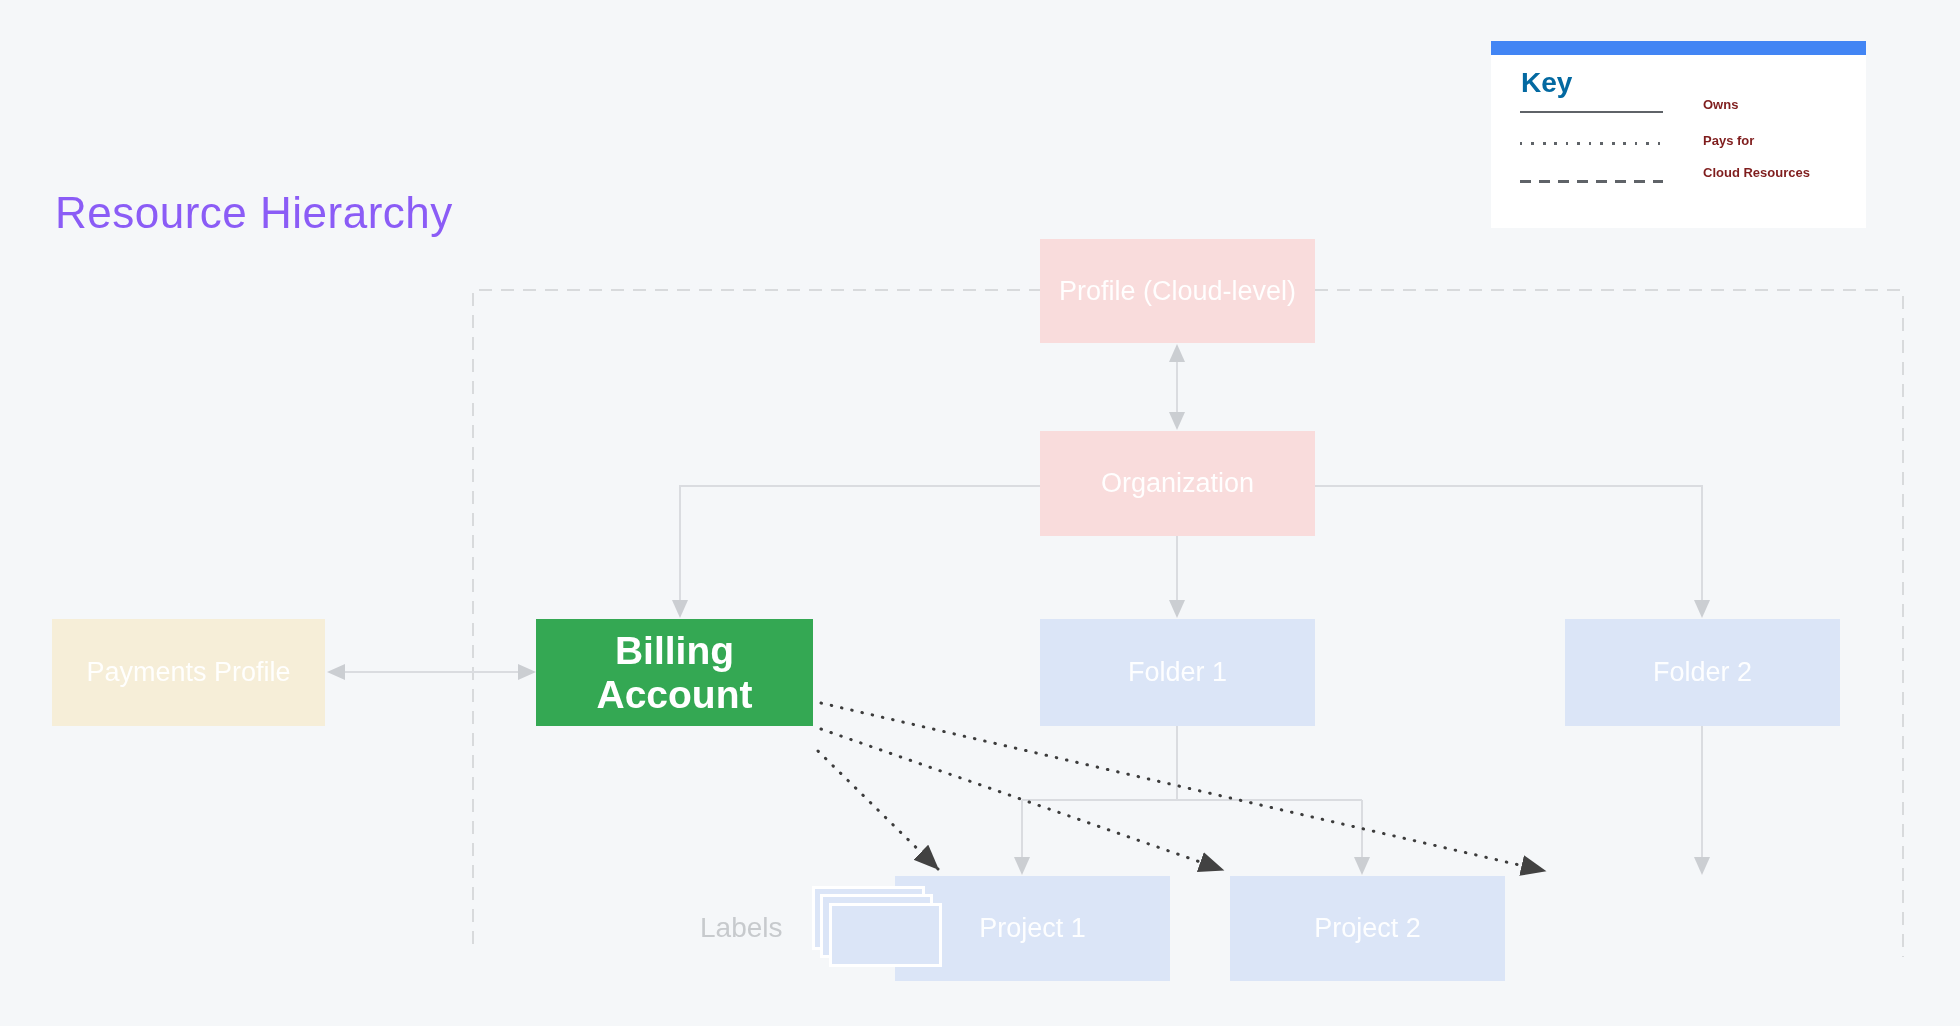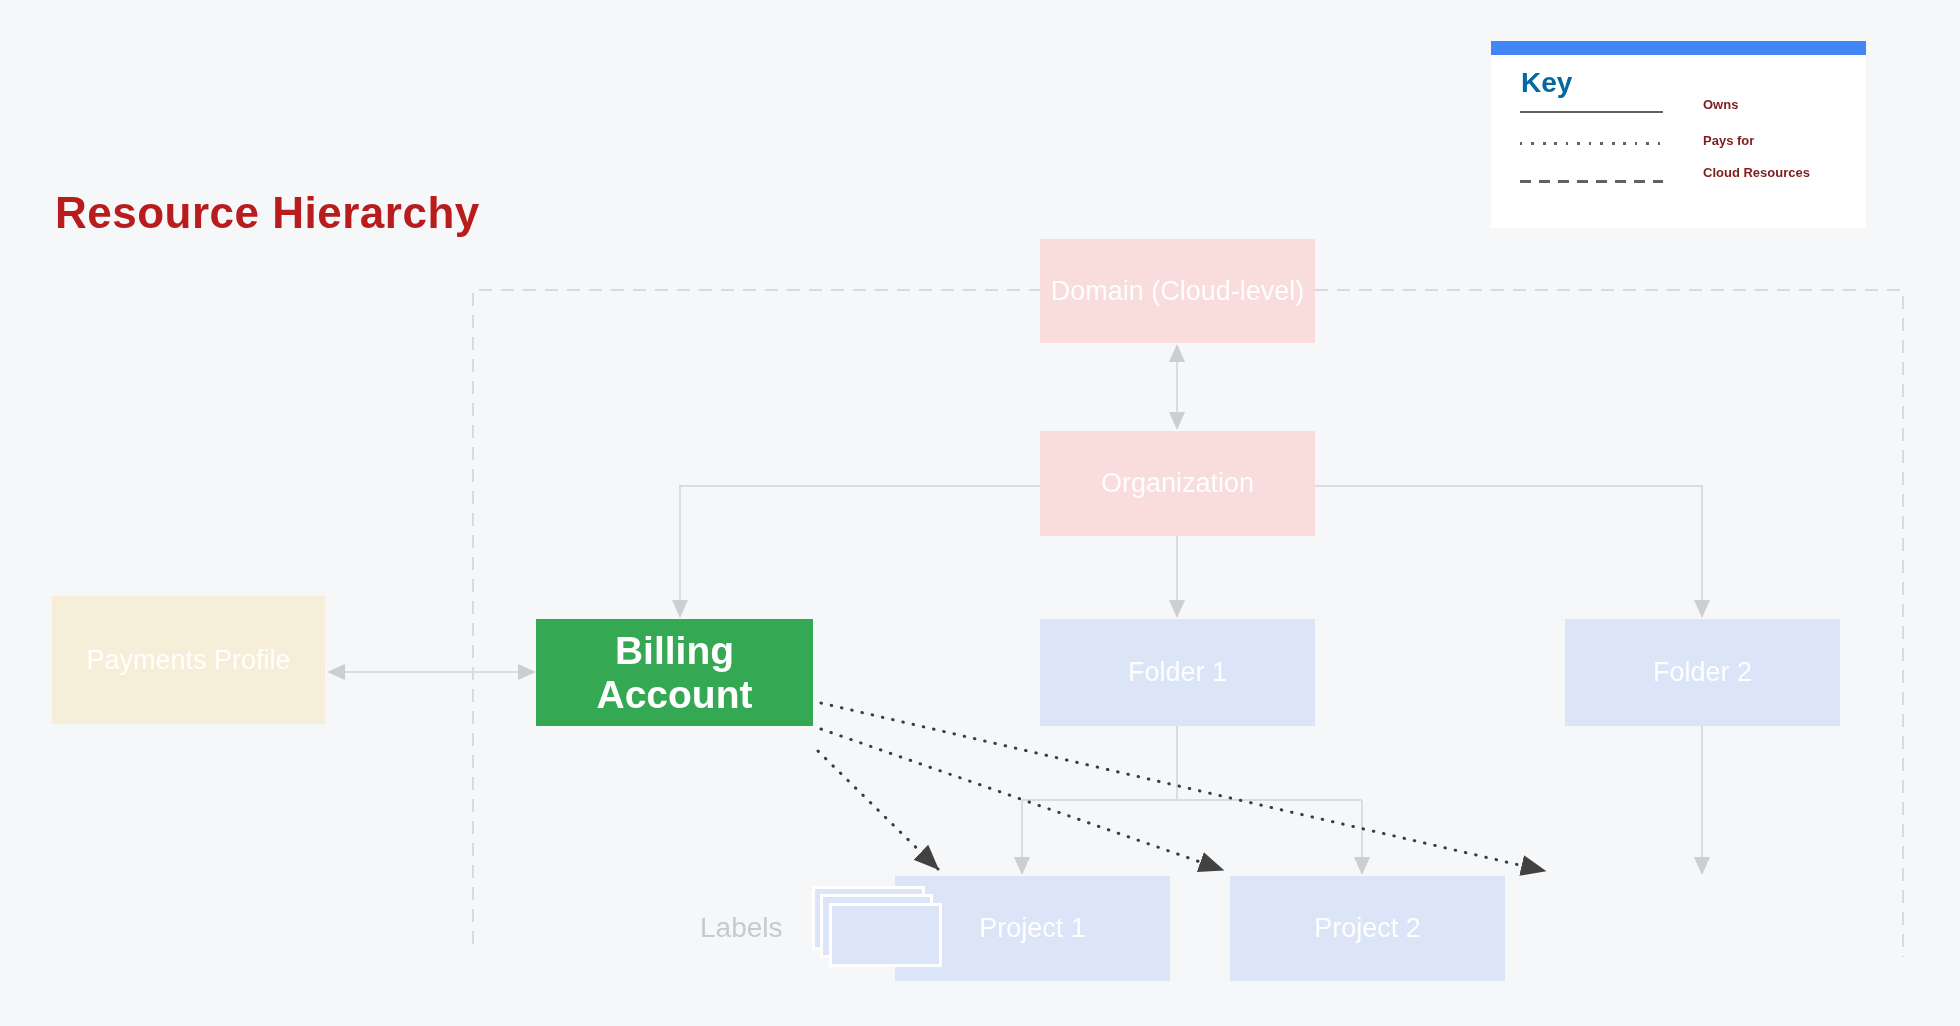--- a/index.html
+++ b/index.html
@@ -6,40 +6,40 @@
   #canvas{
     position:relative;
     width:1960px;height:1026px;
     overflow:hidden;
     background:#f5f7f9;
     font-family:"Liberation Sans", sans-serif;
   }
   
   .page-title{
     position:absolute;left:55px;top:188px;
-    font-size:44px;font-weight:700;color:#b91c1c;letter-spacing:.5px;
+    font-size:44px;font-weight:400;color:#8b5cf6;letter-spacing:.5px;
   }
   
   svg.layer{position:absolute;left:0;top:0;pointer-events:none;}
   #under-layer{z-index:1;}
   #over-layer{z-index:4;}
   
   .node{
     position:absolute;z-index:2;
     display:flex;align-items:center;justify-content:center;
     font-size:27px;color:rgba(255,255,255,.95);
     text-align:center;
   }
   .node.pink{background:#f9dcdc;}
   .node.blue{background:#dbe5f7;}
   .node.cream{background:#f6eed8;}
   .node.green{background:#34a853;color:#ffffff;font-weight:700;font-size:39px;}
   #node-domain       {left:1040px;top:239px;width:275px;height:104px;}
   #node-organization {left:1040px;top:431px;width:275px;height:105px;}
-  #node-payments     {left:52px;  top:596px;width:273px;height:128px;}
+  #node-payments     {left:52px;  top:619px;width:273px;height:107px;}
   #node-billing      {left:536px; top:619px;width:277px;height:107px;}
   #node-folder1      {left:1040px;top:619px;width:275px;height:107px;}
   #node-folder2      {left:1565px;top:619px;width:275px;height:107px;}
   #node-project1     {left:895px; top:876px;width:275px;height:105px;}
   #node-project2     {left:1230px;top:876px;width:275px;height:105px;}
   #node-project3     {left:1565px;top:876px;width:275px;height:105px;}
   
   .labels-caption{
     position:absolute;left:700px;top:912px;z-index:3;
     font-size:28px;color:#c7cacd;
@@ -99,21 +99,21 @@
       <polygon points="536,672 518,664 518,680"></polygon>
       <polygon points="680,618 672,600 688,600"></polygon>
       <polygon points="1177,618 1169,600 1185,600"></polygon>
       <polygon points="1702,618 1694,600 1710,600"></polygon>
       <polygon points="1022,875 1014,857 1030,857"></polygon>
       <polygon points="1362,875 1354,857 1370,857"></polygon>
       <polygon points="1702,875 1694,857 1710,857"></polygon>
     </g>
   </svg>
 
-  <div class="node pink" id="node-domain">Domain (Cloud-level)</div>
+  <div class="node pink" id="node-domain">Profile (Cloud-level)</div>
   <div class="node pink" id="node-organization">Organization</div>
   <div class="node cream" id="node-payments">Payments Profile</div>
   <div class="node green" id="node-billing">Billing Account</div>
   <div class="node blue" id="node-folder1">Folder 1</div>
   <div class="node blue" id="node-folder2">Folder 2</div>
   <div class="node blue" id="node-project1">Project 1</div>
   <div class="node blue" id="node-project2">Project 2</div>
 
   <div class="labels-caption">Labels</div>
   <div class="labels-icon">

